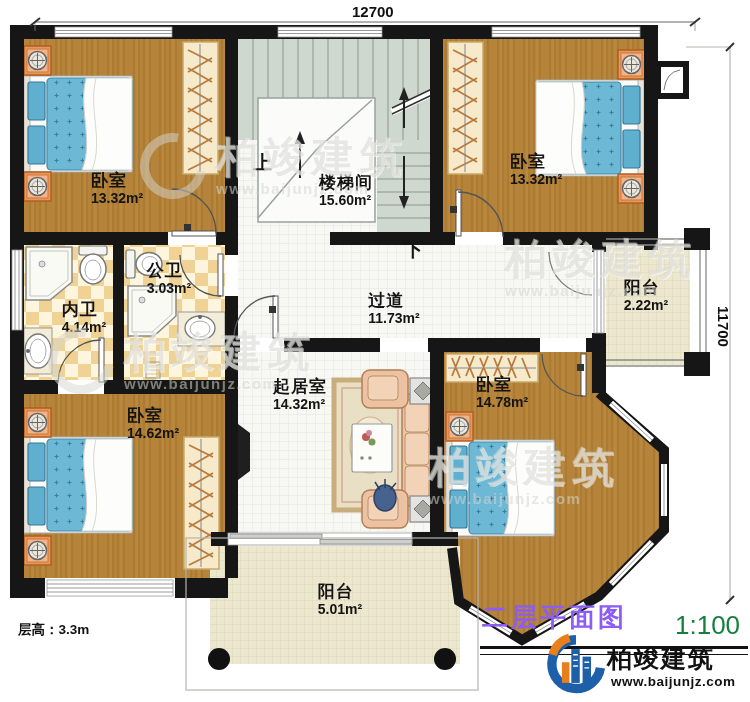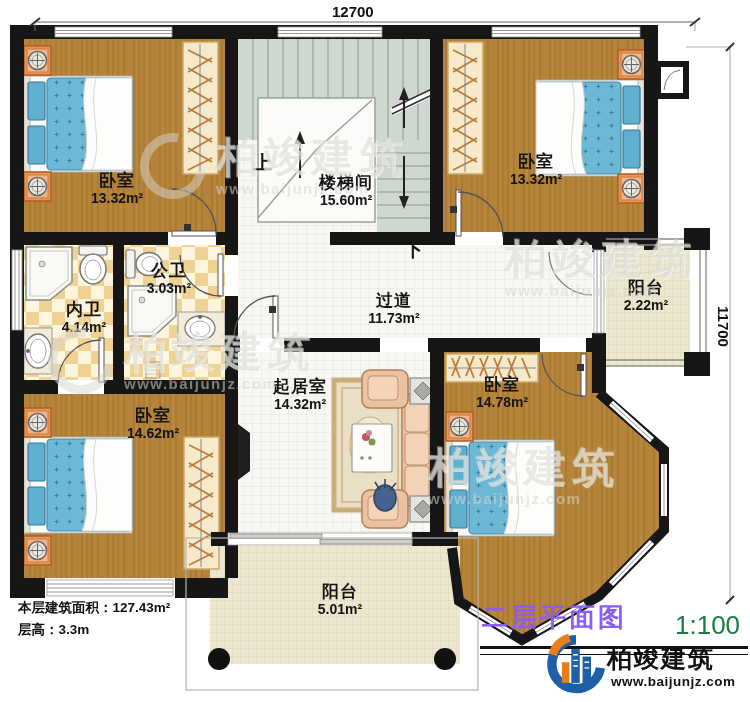--- a/index.html
+++ b/index.html
@@ -1,19 +1,19 @@
 <!DOCTYPE html>
 <html><head>
 <meta charset="utf-8">
 <style>
   html,body{margin:0;padding:0;background:#fff;}
   #stage{position:relative;width:750px;height:702px;overflow:hidden;
          font-family:"Liberation Sans", sans-serif;background:#fff;}
   #plan-svg{position:absolute;left:0;top:0;}
-  .room-label{position:absolute;transform:translateX(-50%);text-align:center;
+  .room-label{position:absolute;transform:translateX(-50%);text-align:left;
               color:#141414;font-weight:bold;line-height:1.1;z-index:5;white-space:nowrap;}
   .room-label .rn{font-size:17px;letter-spacing:1px;}
   .room-label .ra{font-size:14px;}
   .stair-label{position:absolute;font-size:19px;font-weight:bold;color:#141414;z-index:5;}
   .dim{position:absolute;font-size:15px;font-weight:bold;color:#111;z-index:5;}
   #dim-right{transform:rotate(90deg);transform-origin:center;}
   .wm{position:absolute;display:flex;align-items:center;gap:10px;z-index:6;
       color:rgba(213,213,207,0.55);pointer-events:none;}
   .wm .cn{font-size:42px;font-weight:bold;letter-spacing:6px;line-height:1;
           text-shadow:1px 1px 0 rgba(255,255,255,0.55);}
@@ -405,21 +405,21 @@
     <div class="ra">14.62m²</div>
   </div>
   <div class="room-label" style="left:340px;top:583px">
     <div class="rn">阳台</div>
     <div class="ra">5.01m²</div>
   </div>
 
   <div class="stair-label" style="left:253px;top:150px">上</div>
   <div class="stair-label" style="left:404px;top:237px">下</div>
 
-  <div class="dim" style="left:332px;top:3px" id="dim-top">12700</div>
+  <div class="dim" style="left:352px;top:3px" id="dim-top">12700</div>
   <div class="dim" style="left:703px;top:318px" id="dim-right">11700</div>
 
   <div class="wm" style="left:140px;top:133px">
     <div class="swirl"></div>
     <div>
         <div class="cn">柏竣建筑</div>
          <div class="url">www.baijunjz.com</div>
       </div>
   </div>
   <div class="wm" style="left:505px;top:238px">
@@ -435,21 +435,20 @@
          <div class="url">www.baijunjz.com</div>
       </div>
   </div>
   <div class="wm" style="left:428px;top:446px">
     <div>
         <div class="cn">柏竣建筑</div>
          <div class="url">www.baijunjz.com</div>
       </div>
   </div>
 
-  <div class="info-line" style="top:599px">本层建筑面积：127.43m²</div>
   <div class="info-line" style="top:621px">层高：3.3m</div>
 
   <div id="title-cn">二层平面图</div>
   <div id="title-scale">1:100</div>
   <div id="title-underline"></div>
 
   <div id="logo">
     <svg width="62" height="68" viewBox="0 0 66 72">
       <path d="M33 8A26 26 0 1 0 59 38" fill="none" stroke="#1d5fa8" stroke-width="10"></path>
       <path d="M8 24A27 27 0 0 1 26 6" fill="none" stroke="#e87f1b" stroke-width="9"></path>

